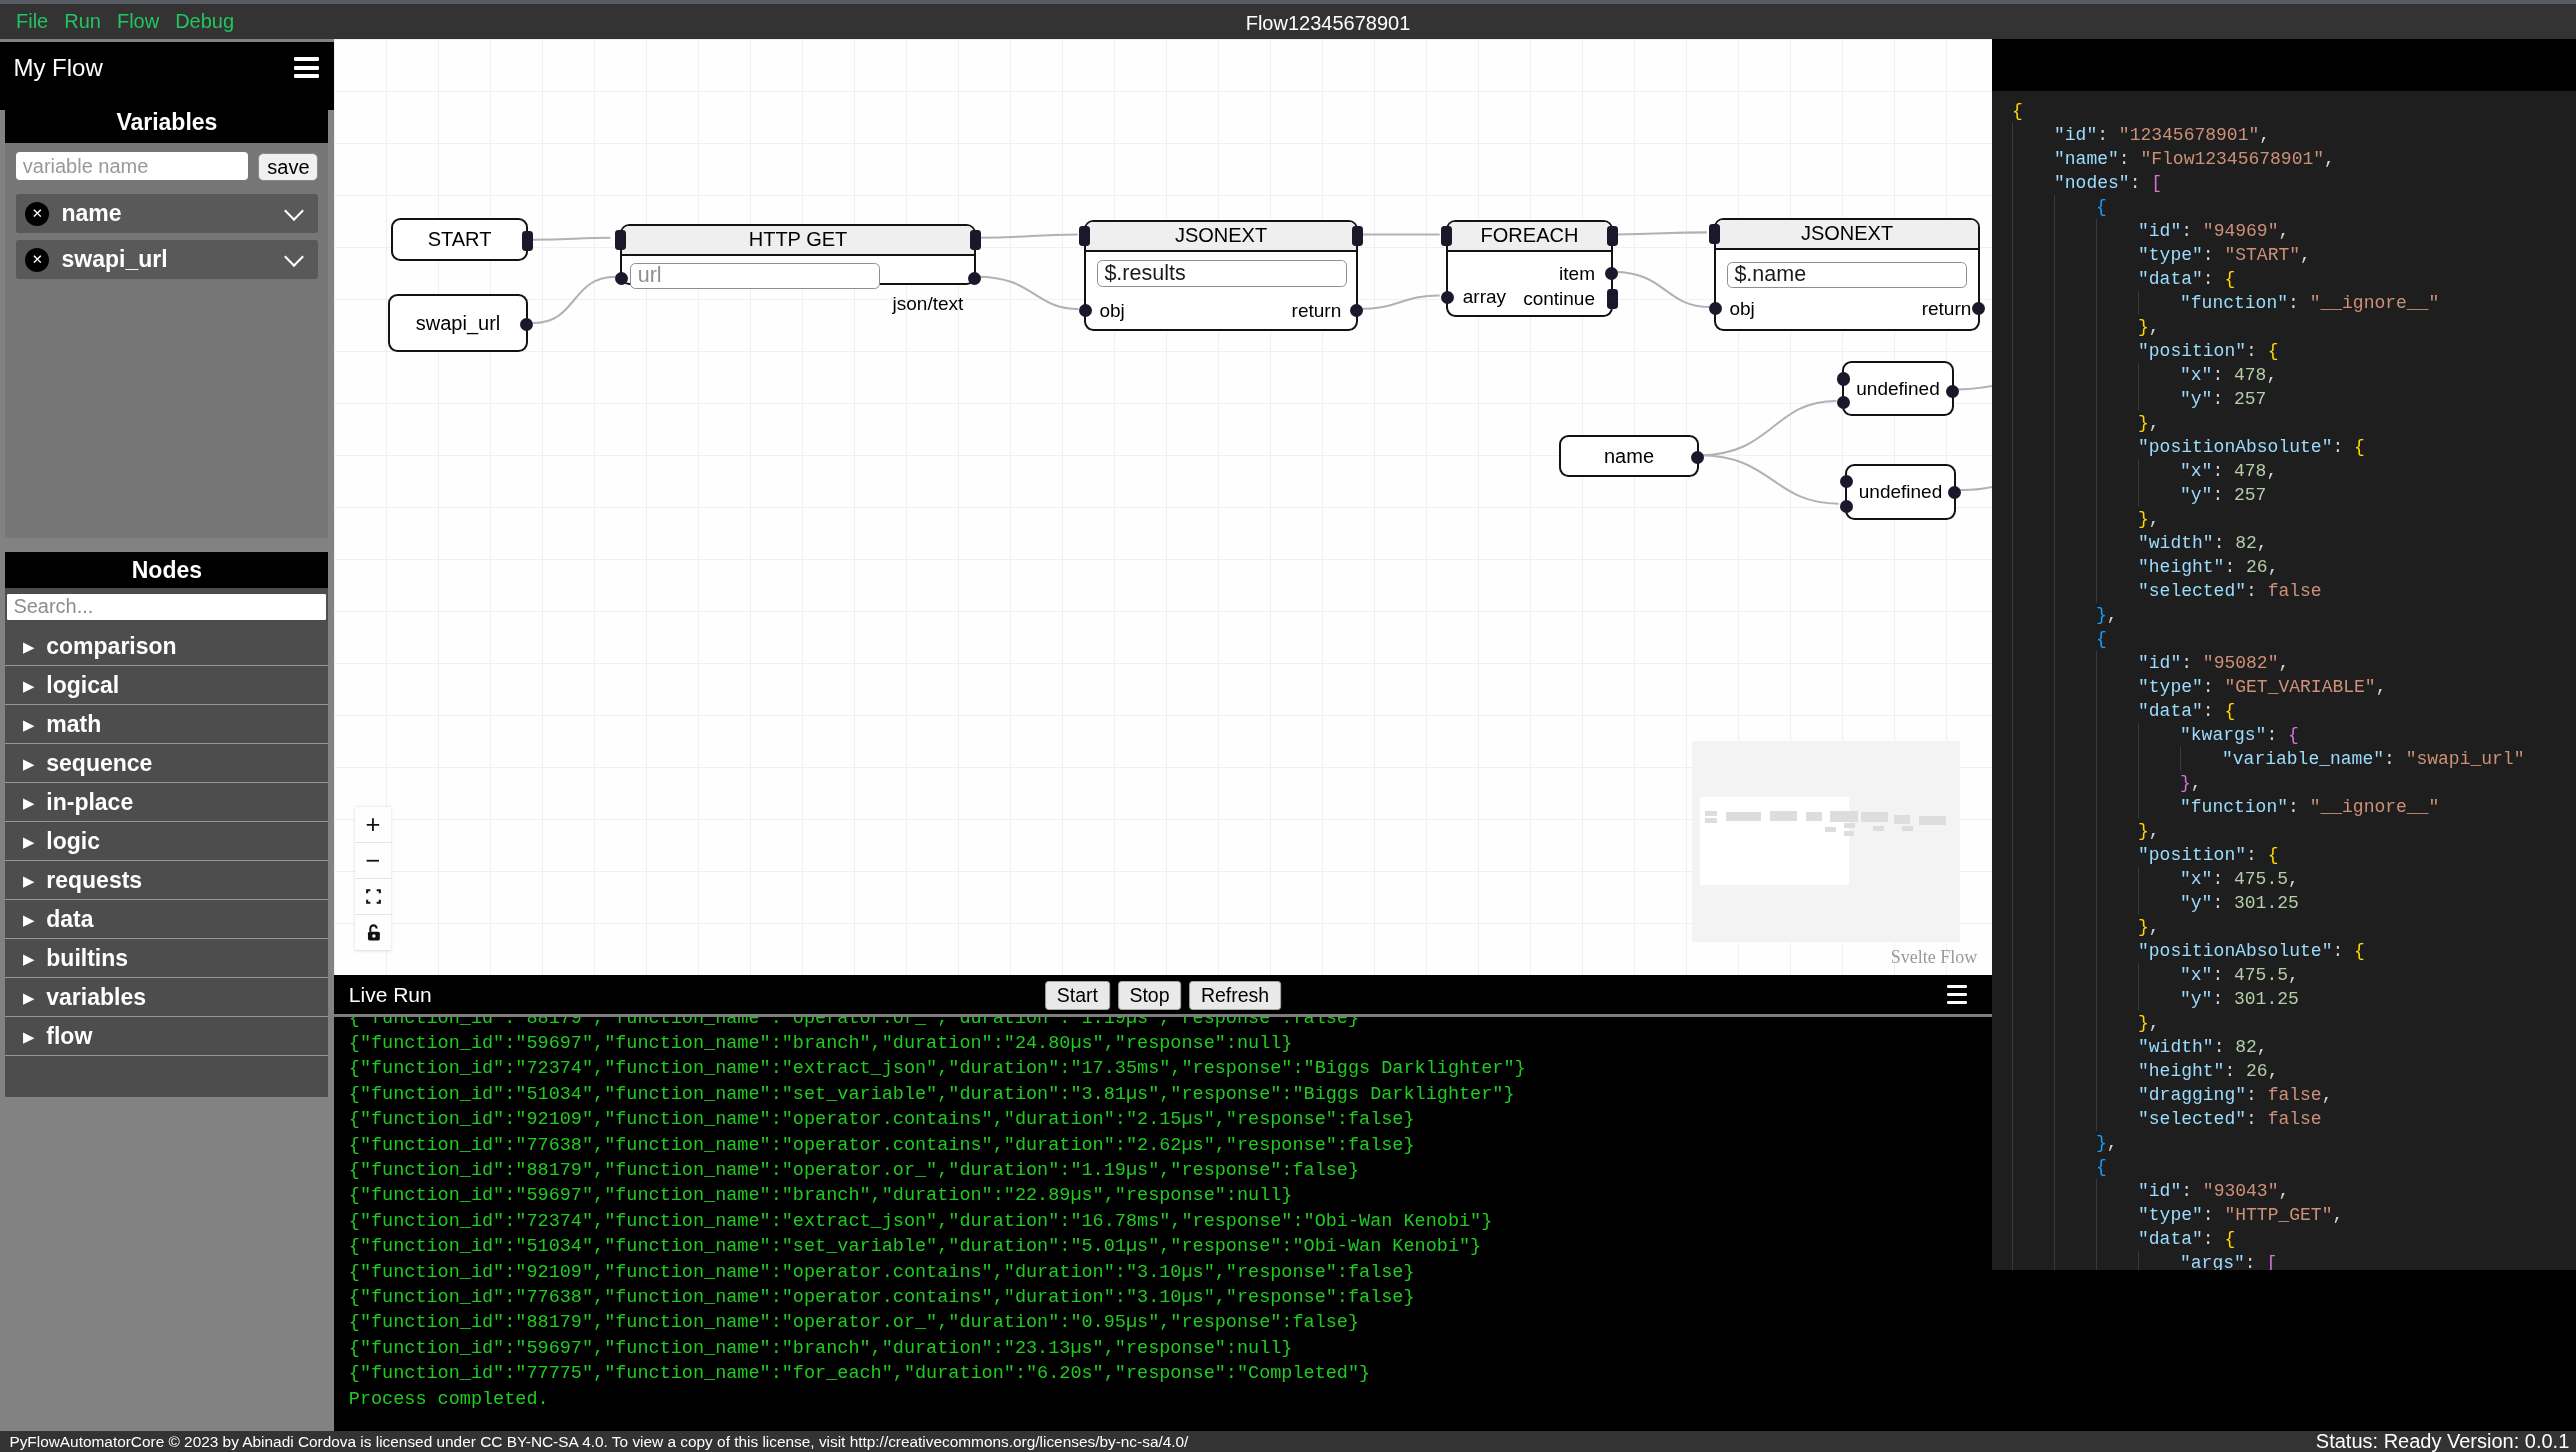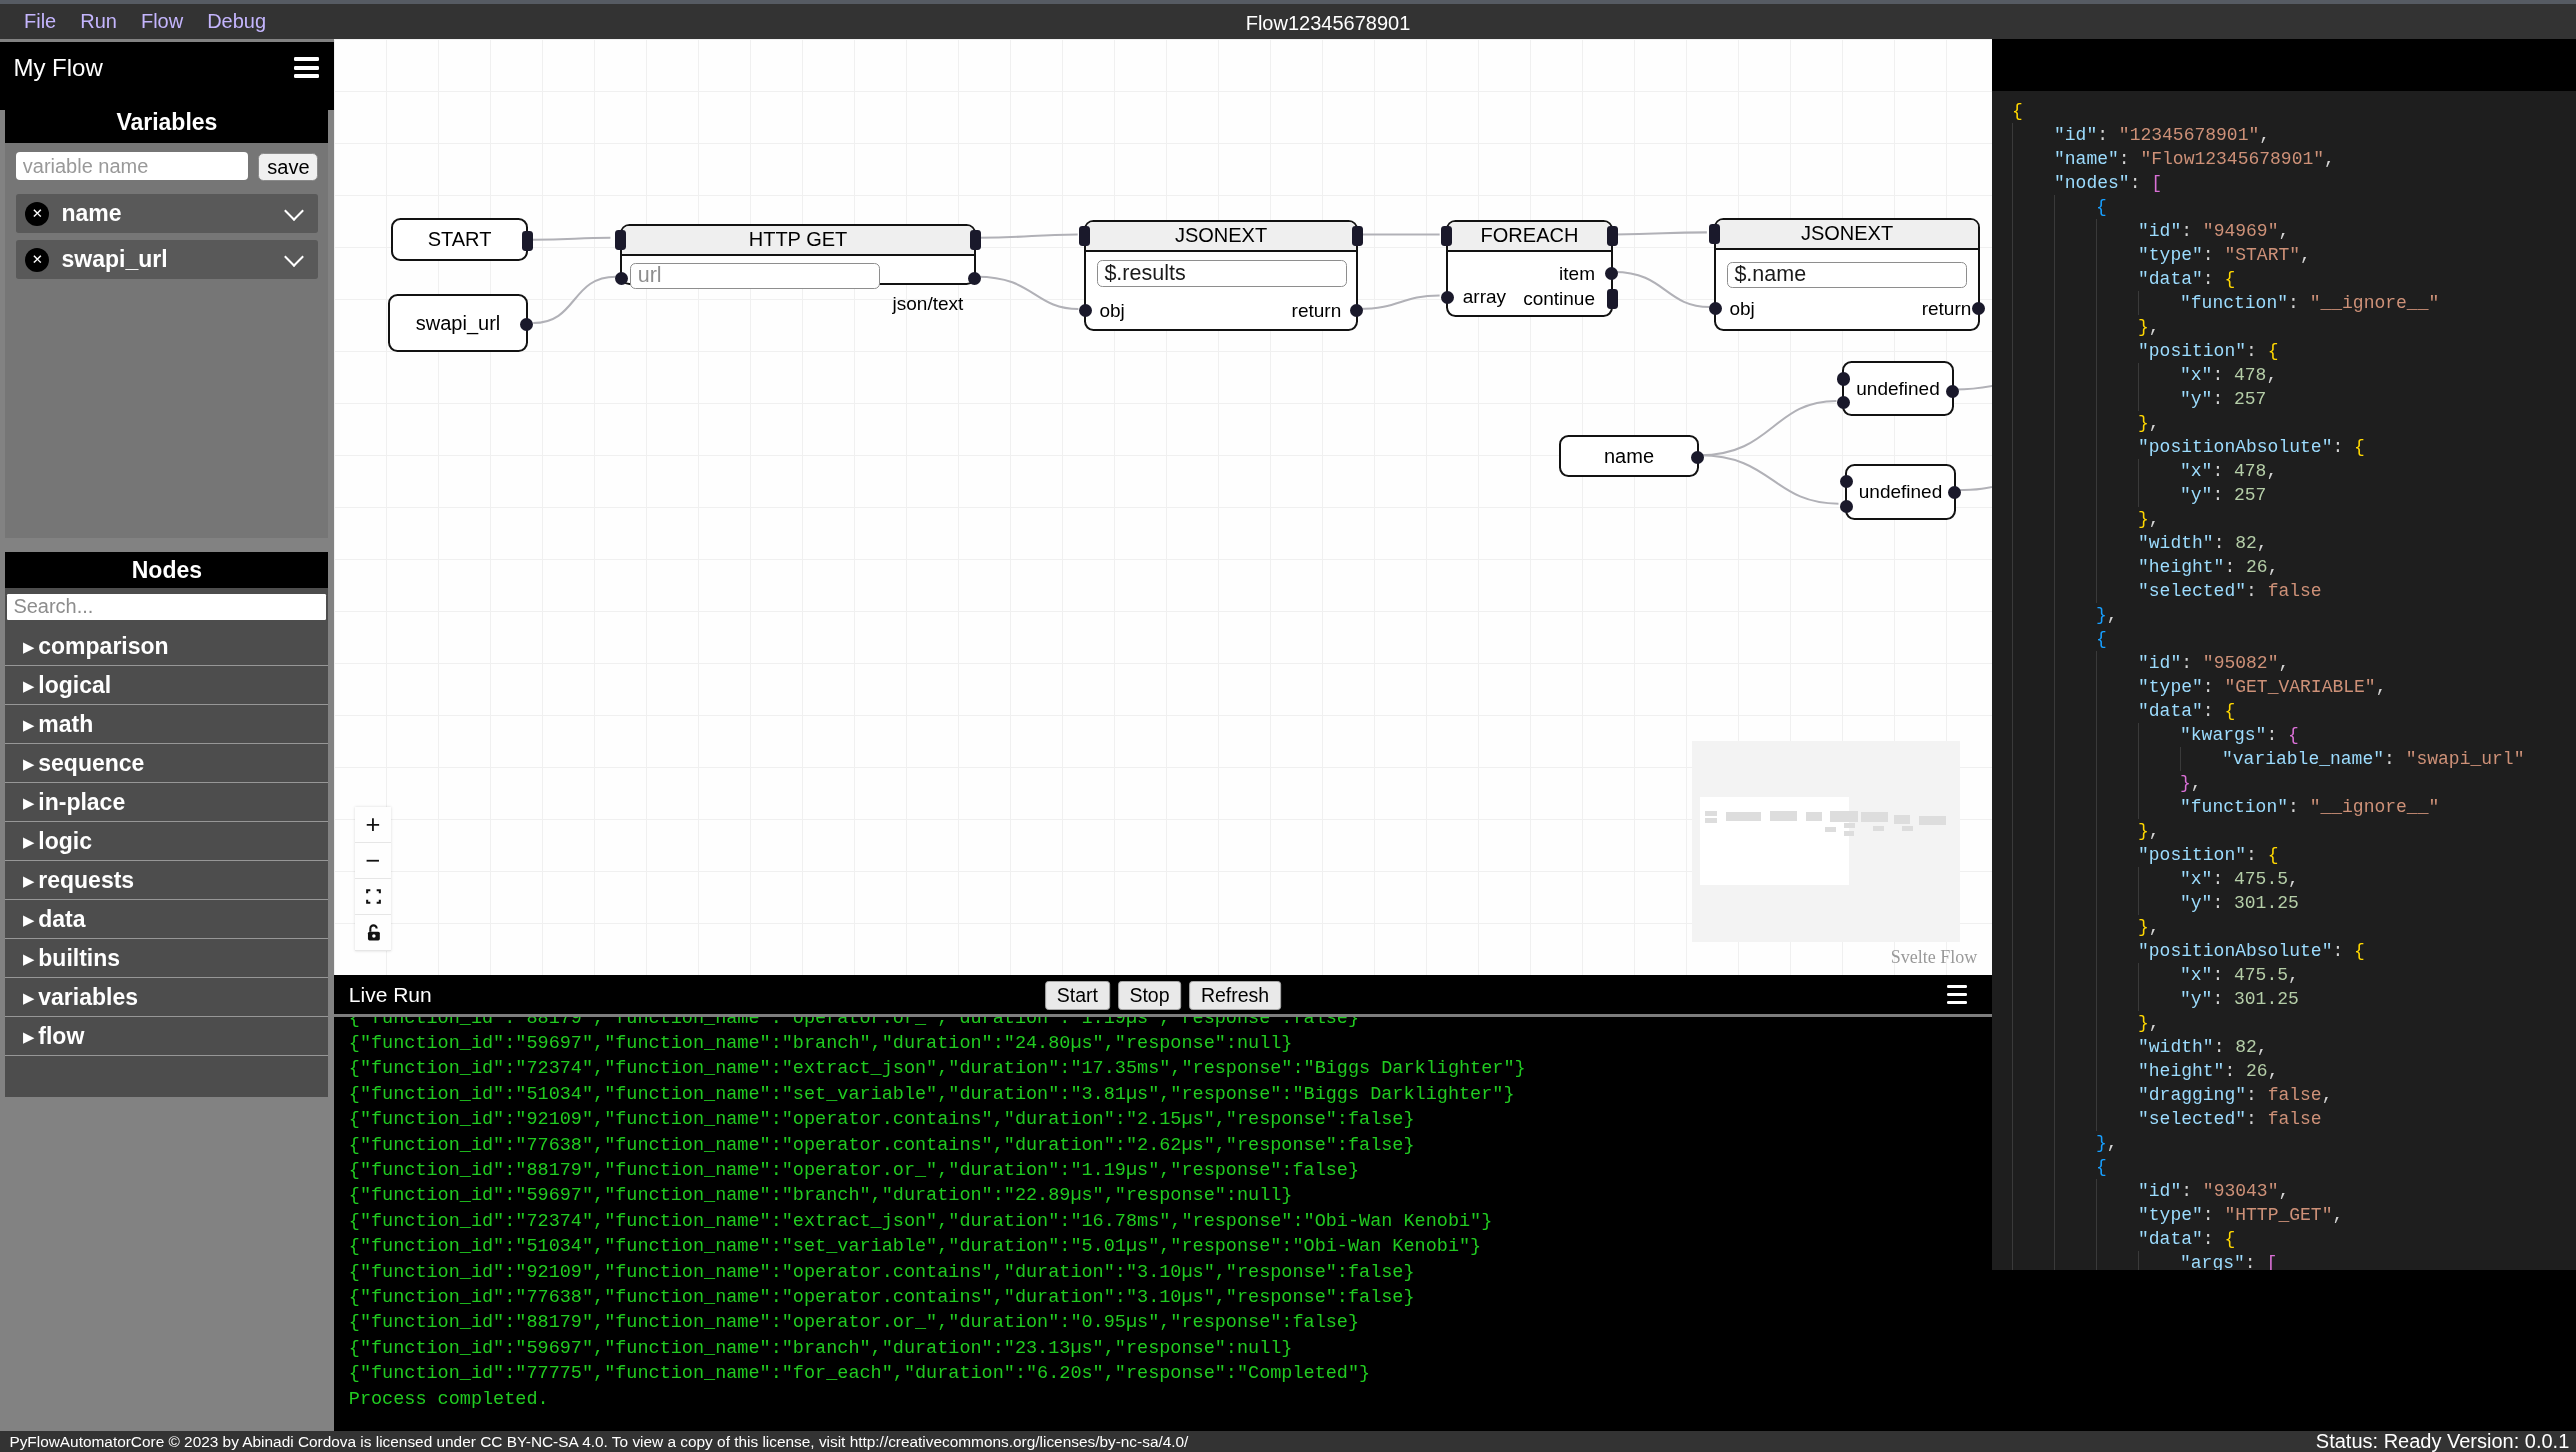--- a/index.html
+++ b/index.html
@@ -2,21 +2,21 @@
 <html style="font-size:10.7px"><head>
 <meta charset="utf-8">
 <style>
   html,body{margin:0;padding:0;background:#222;}
   #root{position:relative;width:2576px;height:1452px;overflow:hidden;background:#fff;
         font-family:"Liberation Sans",sans-serif;}
 
   
   .menubar{position:absolute;left:0;top:0;width:2576px;height:39px;background:#333;
            border-top:4.7px solid #565b63;box-sizing:border-box;display:flex;align-items:center;}
-  .menu-item{color:#c4b5fd;font-size:20px;margin-left:24px;cursor:default;}
+  .menu-item{color:#22c55e;font-size:20px;margin-left:16px;cursor:default;}
   .app-title{position:absolute;left:1328px;top:0;height:34px;transform:translateX(-50%);
              color:#fff;font-size:20px;line-height:38px;}
 
   
   .sidebar{position:absolute;left:0;top:39px;width:334px;height:1392px;background:#828282;}
   .myflow{position:absolute;left:0;top:3.4px;width:334px;height:68px;background:#000;color:#fff;}
   .myflow .ttl{position:absolute;left:13.4px;top:0;font-size:24px;line-height:51px;}
   .burger{position:absolute;display:flex;flex-direction:column;justify-content:center;gap:4.7px;cursor:pointer;}
   .burger i{display:block;background:#fff;border-radius:1.3px;}
   .mf-burger{right:14.8px;top:9.4px;height:32px;}
@@ -40,21 +40,21 @@
         transform:rotate(45deg);margin-right:17.5px;margin-top:-5.4px;}
 
   .nodesbox{position:absolute;left:5.4px;top:513px;width:323px;height:545px;background:#4d4d4d;}
   .nodesbox .panel-hdr{height:36px;line-height:36px;}
   .search-input{position:absolute;left:1.3px;top:42px;width:306px;height:25.5px;border:none;border-radius:1.3px;
                 font-size:20px;padding:0 6.7px;font-family:"Liberation Sans",sans-serif;color:#222;}
   .search-input::placeholder{color:#8d8d8d;}
   .cats{position:absolute;left:0;top:75px;width:323px;}
   .cat{height:38px;display:flex;align-items:center;border-bottom:0.7px solid #979797;cursor:pointer;}
   .cat .arr{color:#fff;font-size:14.8px;margin-left:17.5px;}
-  .cat .cat-label{color:#fff;font-size:23px;font-weight:600;margin-left:4px;}
+  .cat .cat-label{color:#fff;font-size:23px;font-weight:600;margin-left:12px;}
 
   
   .canvas{position:absolute;left:334px;top:39px;width:1658px;height:936px;background:#fefefe;
           overflow:hidden;
           background-image:linear-gradient(#f0f0f0 1.3px,transparent 1.3px),
                            linear-gradient(90deg,#f0f0f0 1.3px,transparent 1.3px);
           background-size:52px 52px;}
   .edges{position:absolute;left:0;top:0;z-index:1;}
   .fnode,.snode{position:absolute;background:#fff;border:2px solid #121212;border-radius:9.4px;
                 box-sizing:border-box;z-index:2;}

